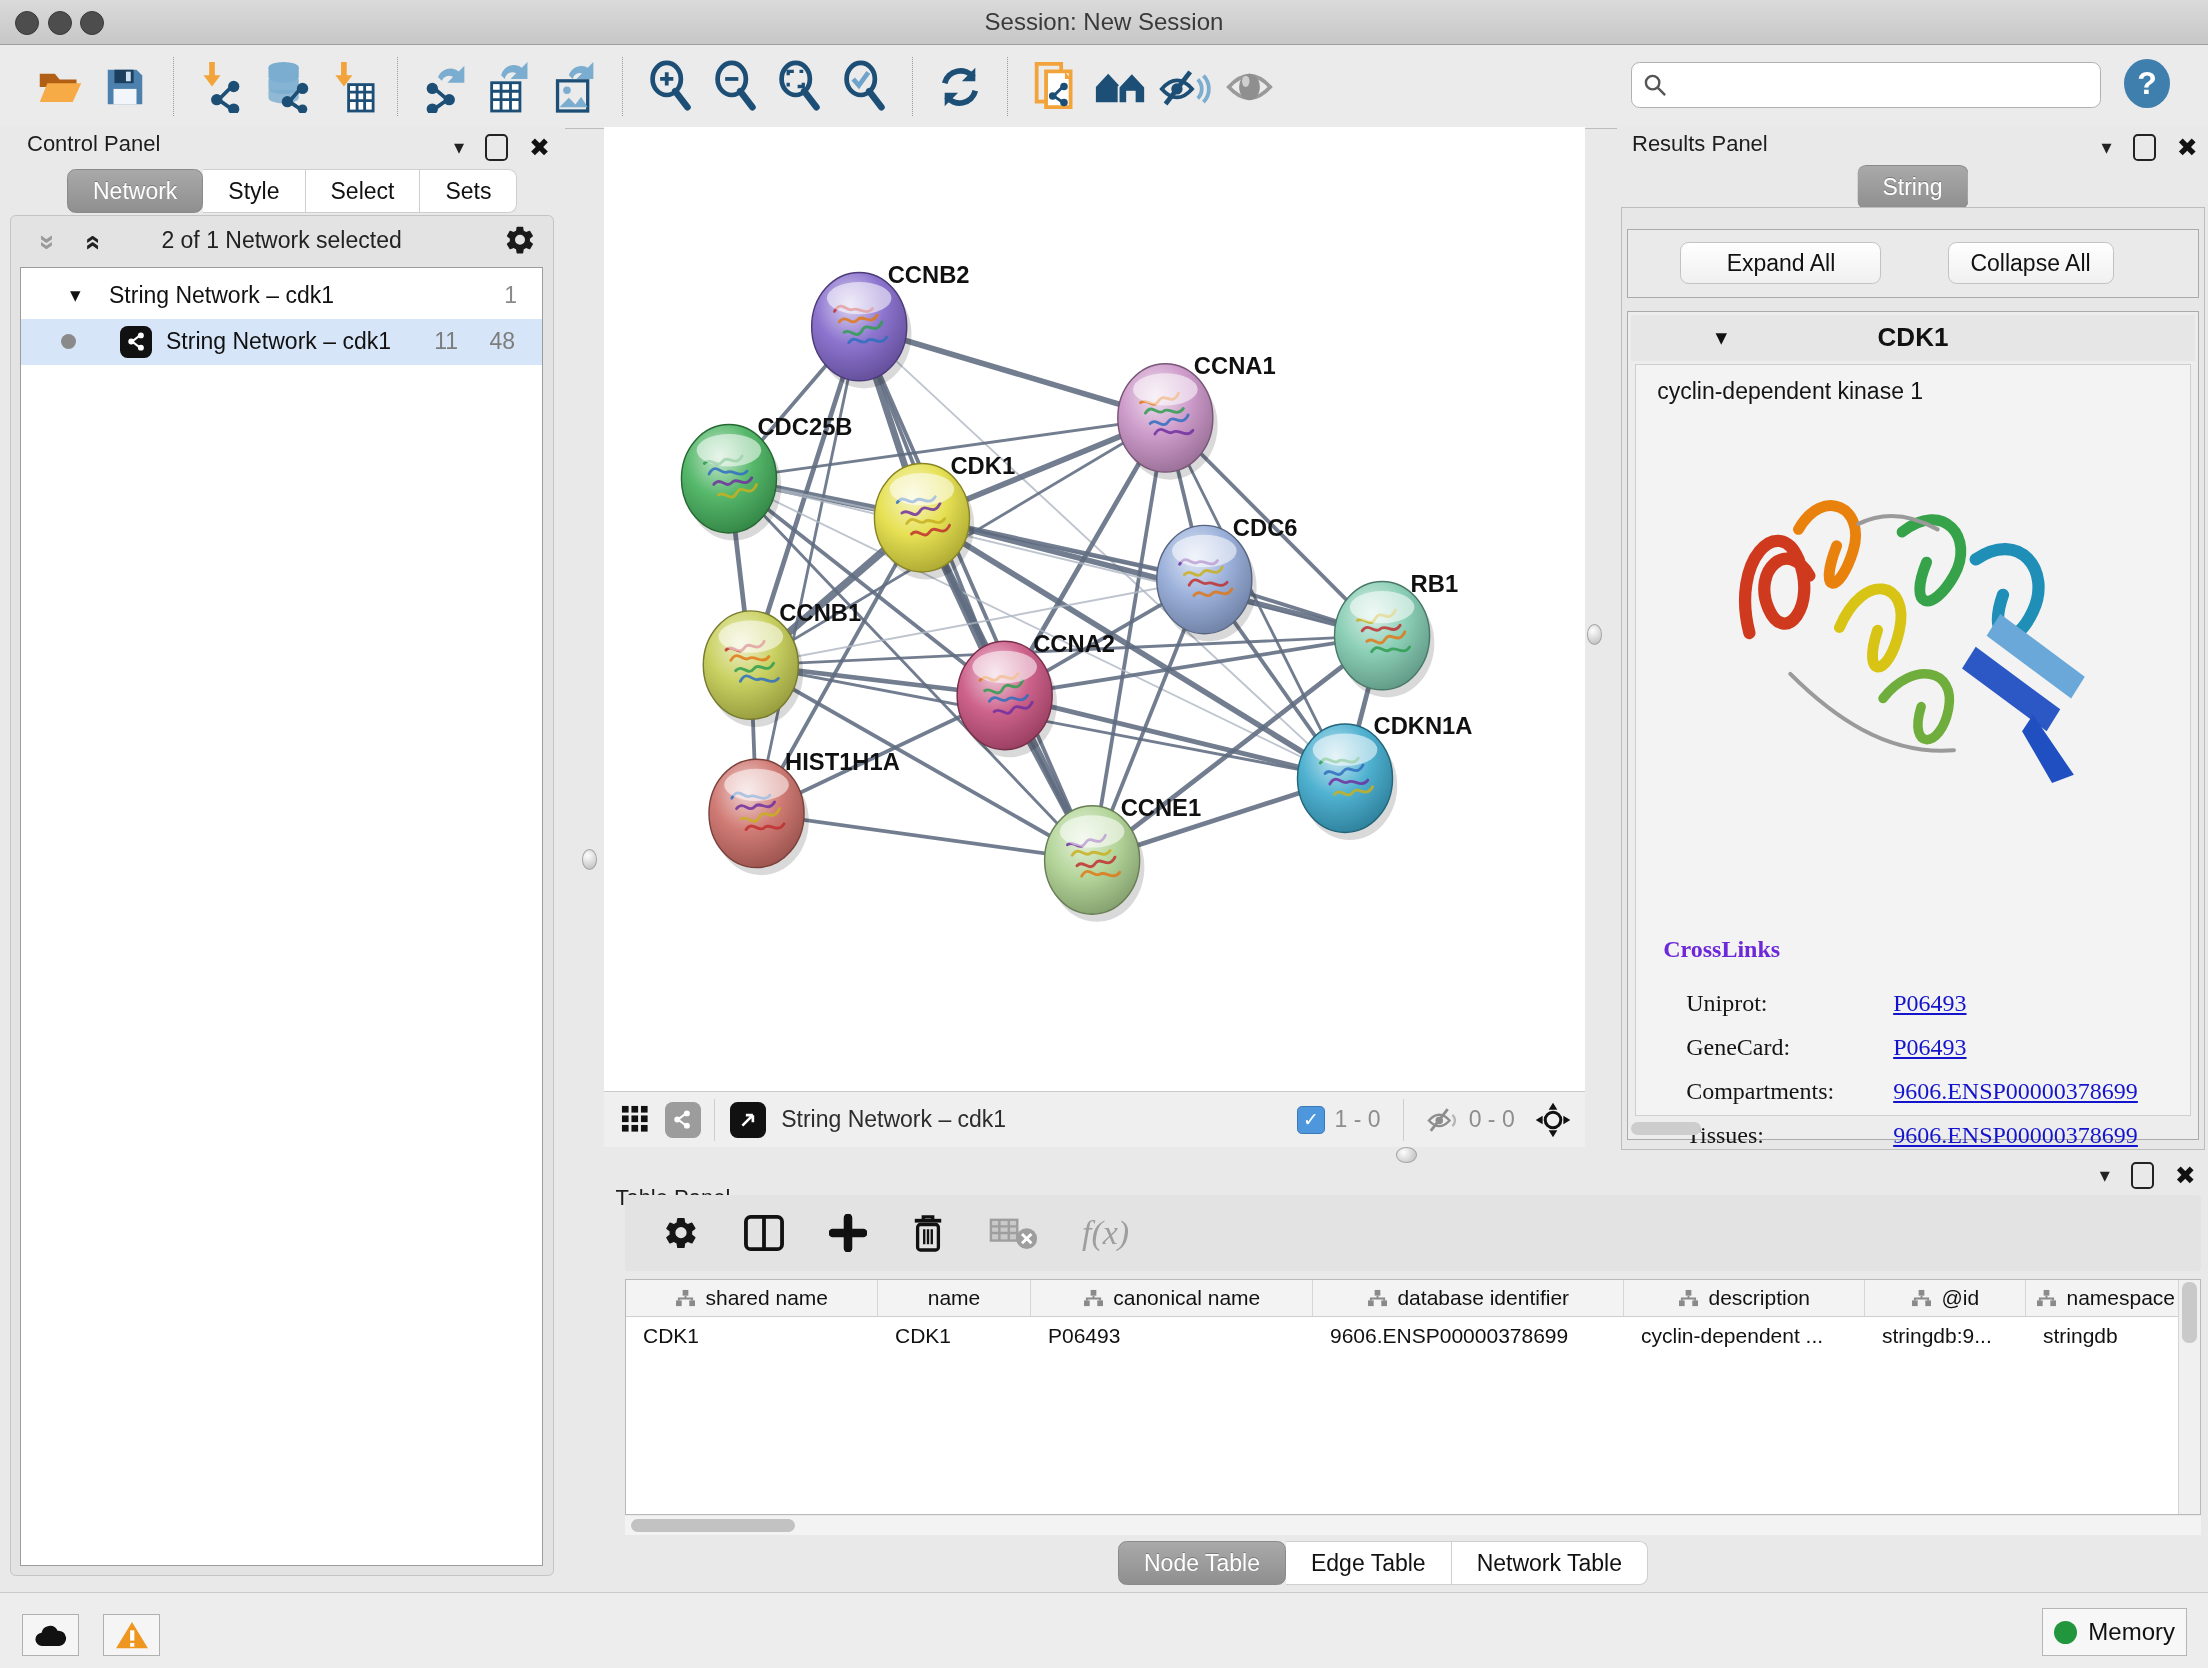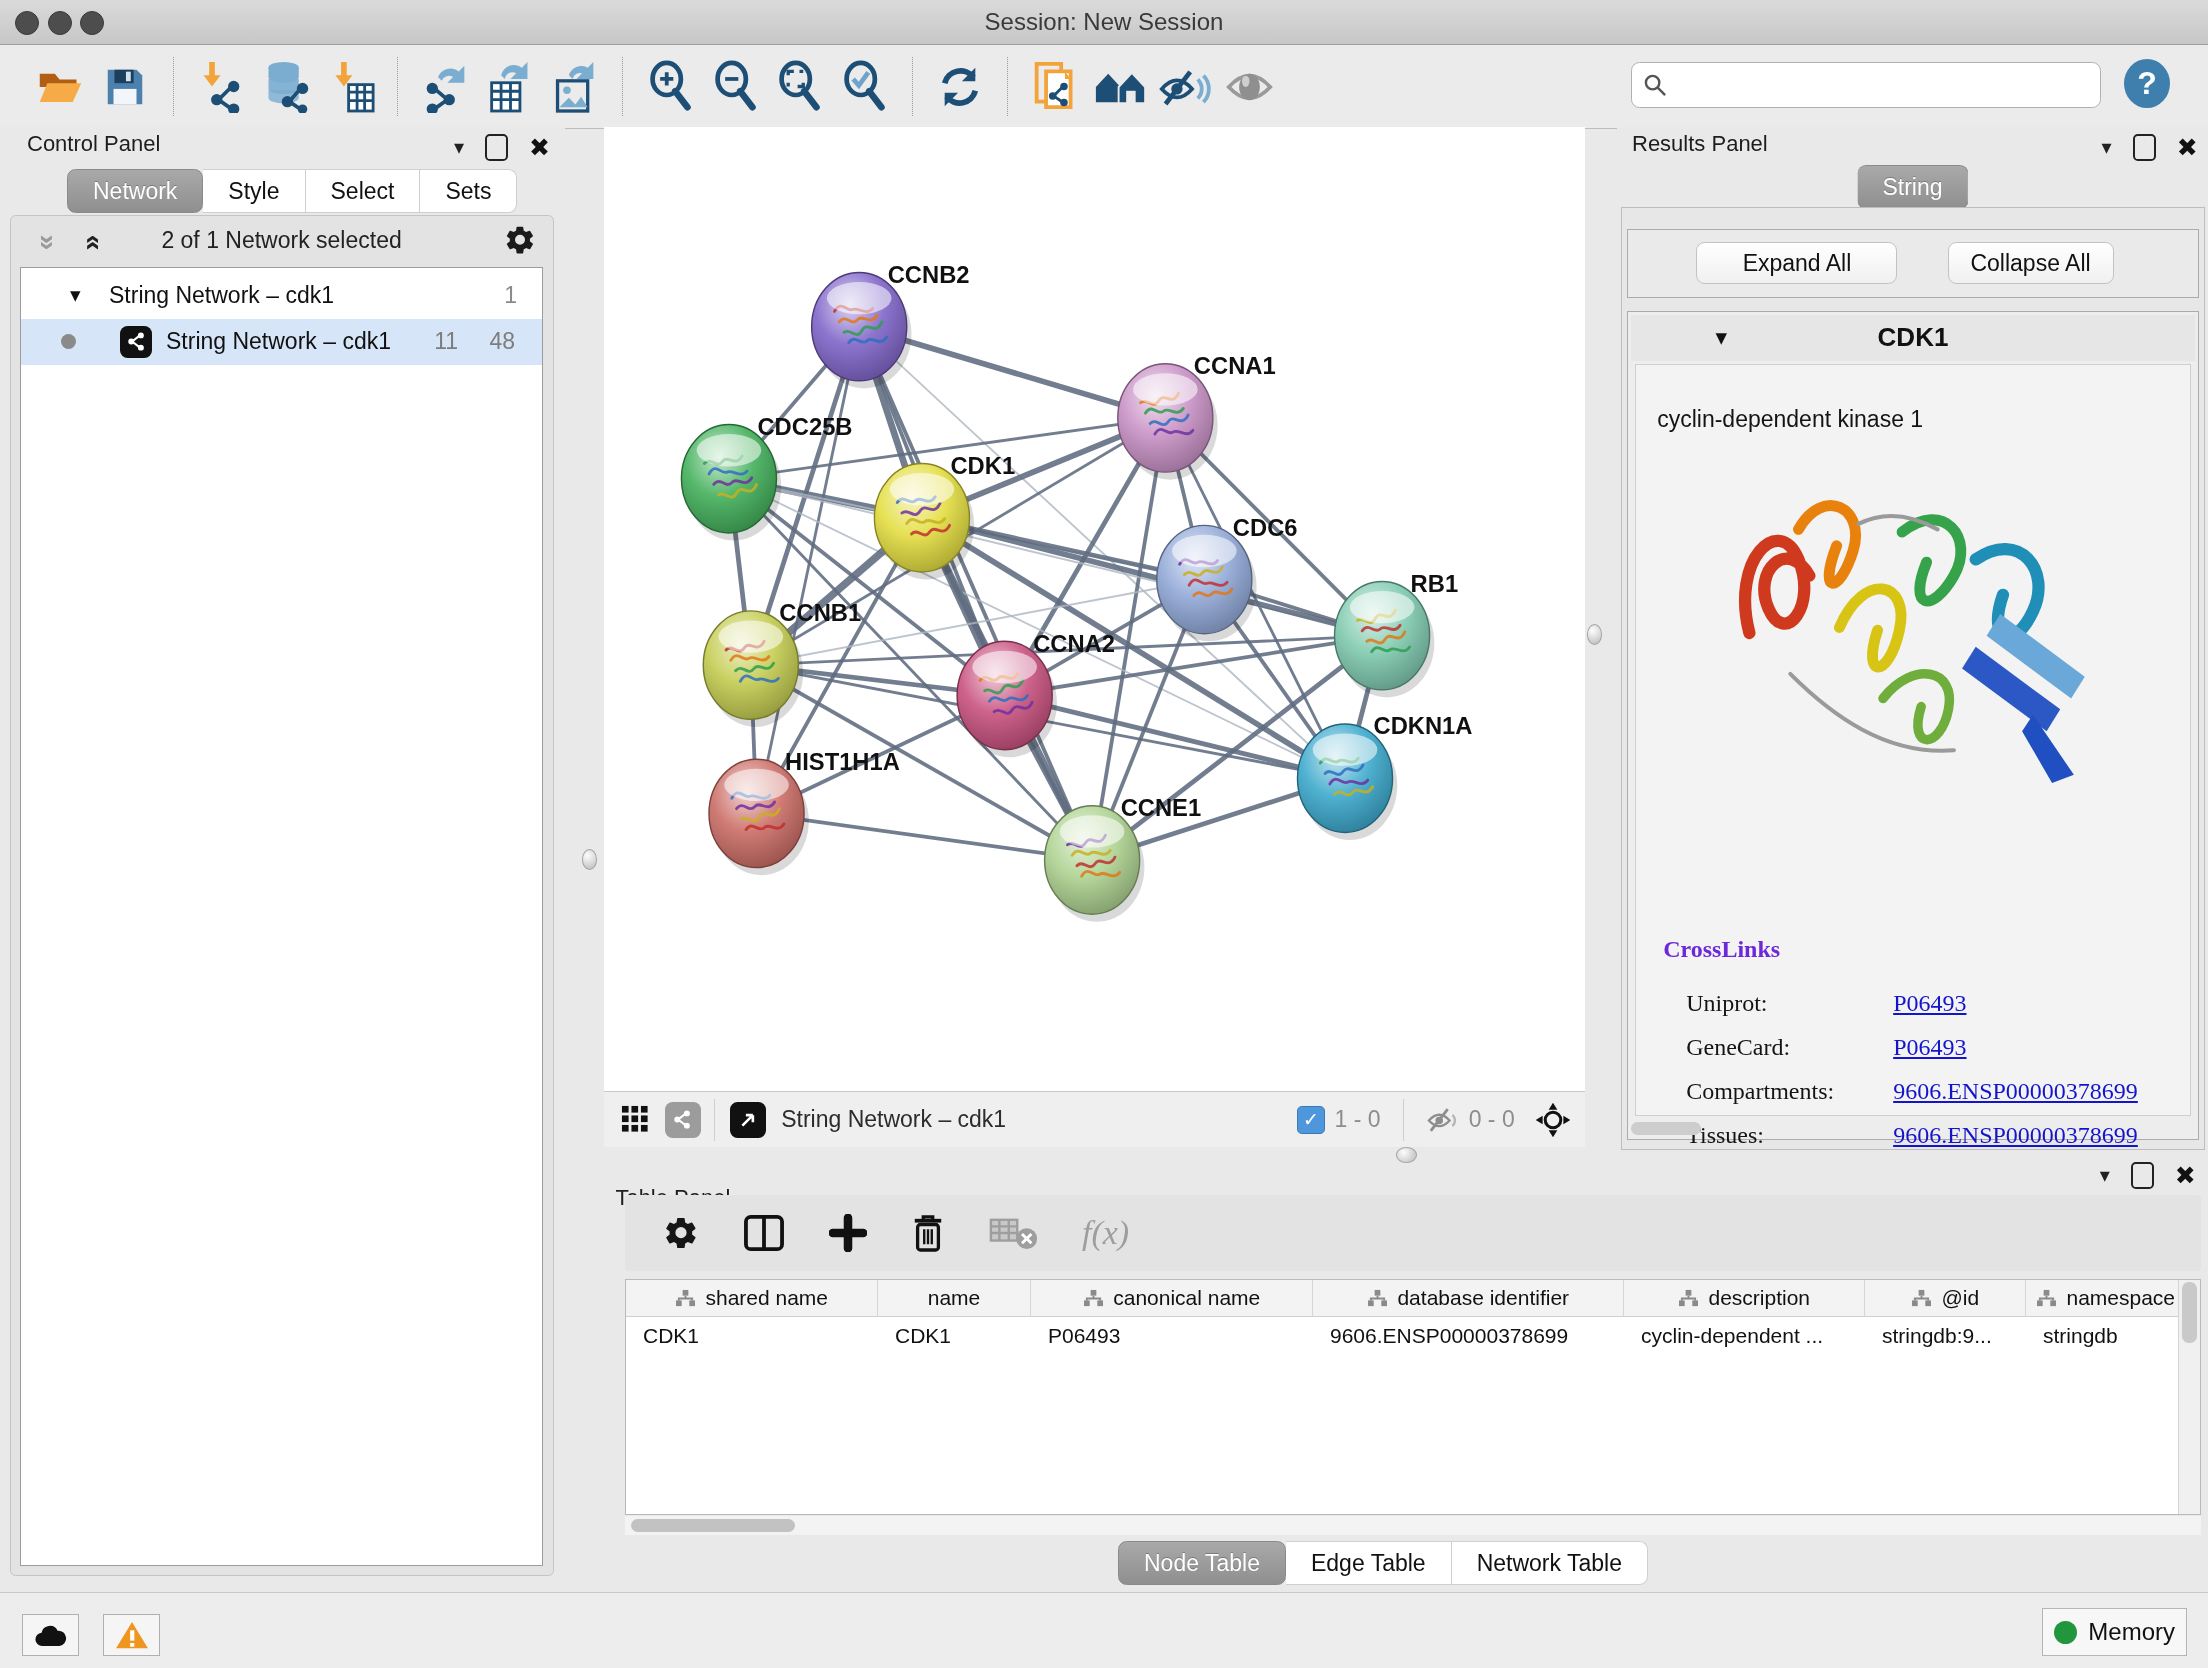--- a/index.html
+++ b/index.html
@@ -83,21 +83,21 @@
   .rp-outer{position:absolute;left:3.8px;right:3.8px;top:80px;bottom:3.8px;background:#e7e7e7;border:1px solid #bdbdbd;}
   .rp-btnbox{position:absolute;left:5.7px;right:5.7px;top:21px;height:67px;border:1px solid #ababab;background:#eaeaea;}
   .rp-btn{position:absolute;top:12.4px;height:42px;border-radius:8.6px;border:1px solid #c2c2c2;
     background:linear-gradient(#ffffff,#f0f0f0);font-size:23px;color:#111;
     font-family:"Liberation Sans","DejaVu Sans",sans-serif;}
   .rp-content{position:absolute;left:5.7px;right:5.7px;top:103px;bottom:9.5px;border:1px solid #ababab;background:#ededed;}
   .rp-protein-head{position:absolute;left:2.9px;right:2.9px;top:2.9px;height:46px;background:#e6e6e6;}
   .rp-protein-head .tri{position:absolute;left:84px;top:9.5px;font-size:23px;color:#111;}
   .rp-protein-head .nm{position:absolute;left:0;right:0;top:7.6px;text-align:center;font-size:26px;font-weight:bold;color:#111;}
   .rp-inner{position:absolute;left:6.7px;right:6.7px;top:52px;bottom:23px;background:#f3f3f3;border:1px solid #cfcfcf;}
-  .rp-desc{position:absolute;left:21px;top:13.3px;font-size:23px;color:#141414;margin-top:28px;}
+  .rp-desc{position:absolute;left:21px;top:13.3px;font-size:23px;color:#141414;}
   .rp-structure{position:absolute;left:50%;transform:translateX(-50%);top:59px;}
   .crosslinks{position:absolute;left:27px;top:571px;font-family:"Liberation Serif","DejaVu Serif",serif;}
   .cl-title{font-size:24px;font-weight:bold;color:#6d28d9;margin-bottom:9.5px;}
   .cl-row{display:flex;height:44px;align-items:flex-end;font-size:24px;}
   .cl-label{width:207px;color:#141414;padding-left:23px;}
   .cl-link{color:#1414cc;text-decoration:underline;}
   .rp-hscroll{position:absolute;left:2.9px;bottom:3.8px;width:70px;height:13.3px;background:#cdcdcd;border-radius:6.7px;}
   
   .table-panel{position:absolute;left:604px;top:1155px;width:1605px;height:430px;background:#e9e9e9;}
   .tp-header{position:absolute;left:11.4px;top:1.9px;margin-top:28px;}
@@ -629,21 +629,21 @@
 <div class="results-panel">
   <div class="rp-header panel-title">Results Panel</div>
   <div class="ph-icons" style="right:11.4px">
     <span class="ph-tri">▾</span>
     <span class="ph-float"></span>
     <span class="ph-close">✖</span>
   </div>
   <div class="rp-tab tabchip active">String</div>
   <div class="rp-outer">
     <div class="rp-btnbox">
-      <button class="rp-btn" style="left:68px;width:201px">Expand All</button>
+      <button class="rp-btn" style="left:52px;width:201px">Expand All</button>
       <button class="rp-btn" style="right:84px;width:166px">Collapse All</button>
     </div>
     <div class="rp-content">
       <div class="rp-protein-head">
         <span class="tri">▾</span>
         <span class="nm">CDK1</span>
       </div>
       <div class="rp-inner">
         <div class="rp-desc">cyclin-dependent kinase 1</div>
         <svg class="rp-structure" width="409" height="418" viewBox="0 0 300 300">

